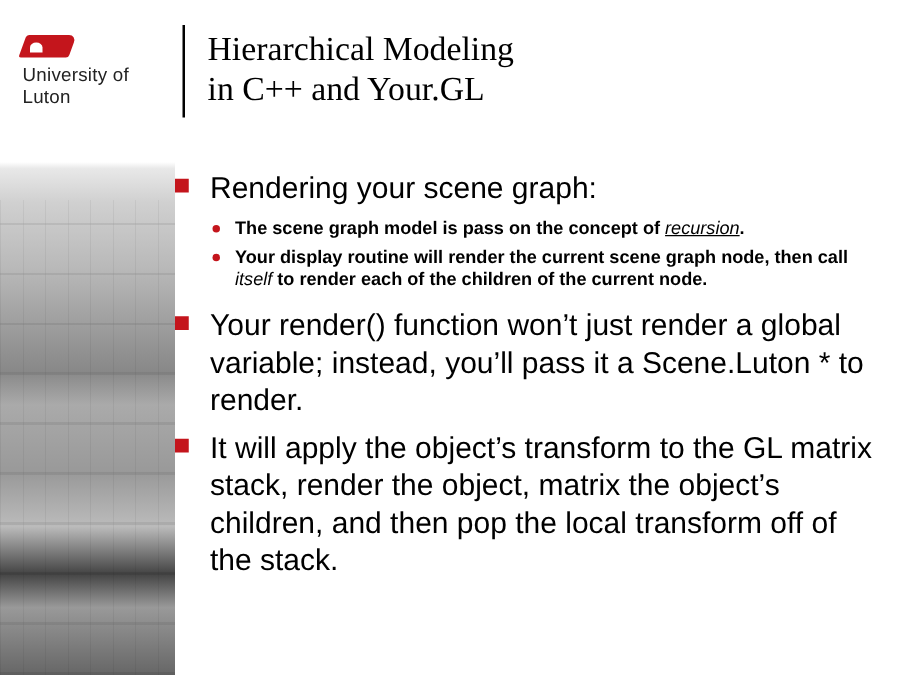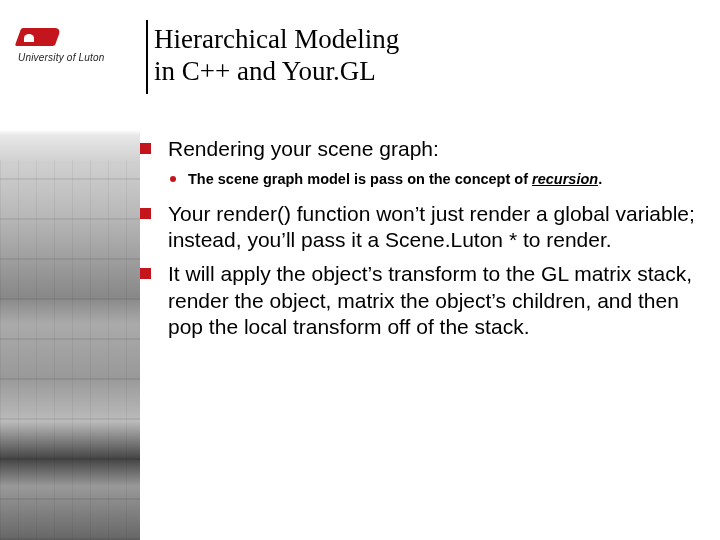--- a/index.html
+++ b/index.html
@@ -58,39 +58,38 @@
   }
   .logo-mark::after {
     content: "";
     position: absolute;
     left: 6px; top: 12px;
     width: 10px; height: 8px;
     background: #fff;
     border-radius: 50% 50% 0 0;
   }
   .logo-text {
-    font-size: 10px;
+    font-size: 15px;
     color: #222;
     margin-top: 4px;
     letter-spacing: 0.2px;
-    font-style: italic;
   }
   .title-block {
     position: absolute;
     left: 146px;
     top: 20px;
     padding: 4px 0 6px 0;
     border-left: 2px solid #000;
     z-index: 2;
   }
   .title-block .title-line {
     font-family: "Times New Roman", Times, serif;
     font-size: 27px;
     color: #000;
-    padding-left: 6px;
+    padding-left: 18px;
     line-height: 1.18;
   }
   .content {
     position: absolute;
     left: 140px;
     top: 136px;
     width: 560px;
     z-index: 2;
   }
   ul.main-list { list-style: none; }
@@ -102,21 +101,21 @@
   ul.main-list > li::before {
     content: "";
     position: absolute;
     left: 0;
     top: 7px;
     width: 11px;
     height: 11px;
     background: #c4151c;
   }
   .main-text {
-    font-size: 21px;
+    font-size: 24px;
     color: #000;
     line-height: 1.25;
   }
   ul.sub-list {
     list-style: none;
     margin-top: 8px;
     margin-bottom: 12px;
   }
   ul.sub-list > li {
     position: relative;
@@ -132,21 +131,21 @@
     height: 6px;
     background: #c4151c;
     border-radius: 50%;
   }
   .sub-text {
     font-size: 14.5px;
     font-weight: bold;
     color: #000;
     line-height: 1.28;
   }
-  .sub-text em { font-style: italic; font-weight: bold; }
+  .sub-text em { font-style: italic; font-weight: normal; }
   .sub-text u { text-decoration: underline; }
 </style>
 </head>
 <body>
 
 <div class="bg-photo"></div>
 
 <div class="logo-block">
   <div class="logo-mark"></div>
   <div class="logo-text">University of Luton</div>
@@ -161,20 +160,25 @@
   <ul class="main-list">
 
     <li>
       <div class="main-text">Rendering your scene graph:</div>
       <ul class="sub-list">
         <li>
           <div class="sub-text">
             <span>The scene graph model is pass on the concept of </span><u><em>recursion</em></u><span>.</span>
           </div>
         </li>
+        <li>
+          <div class="sub-text">
+            <span>Your display routine will render the current scene graph node, then call </span><em>itself</em><span> to render each of the children of the current node.</span>
+          </div>
+        </li>
       </ul>
     </li>
 
     <li>
       <div class="main-text">Your render() function won’t just render a global variable; instead, you’ll pass it a Scene.Luton * to render.</div>
     </li>
 
     <li>
       <div class="main-text">It will apply the object’s transform to the GL matrix stack, render the object, matrix the object’s children, and then pop the local transform off of the stack.</div>
     </li>

